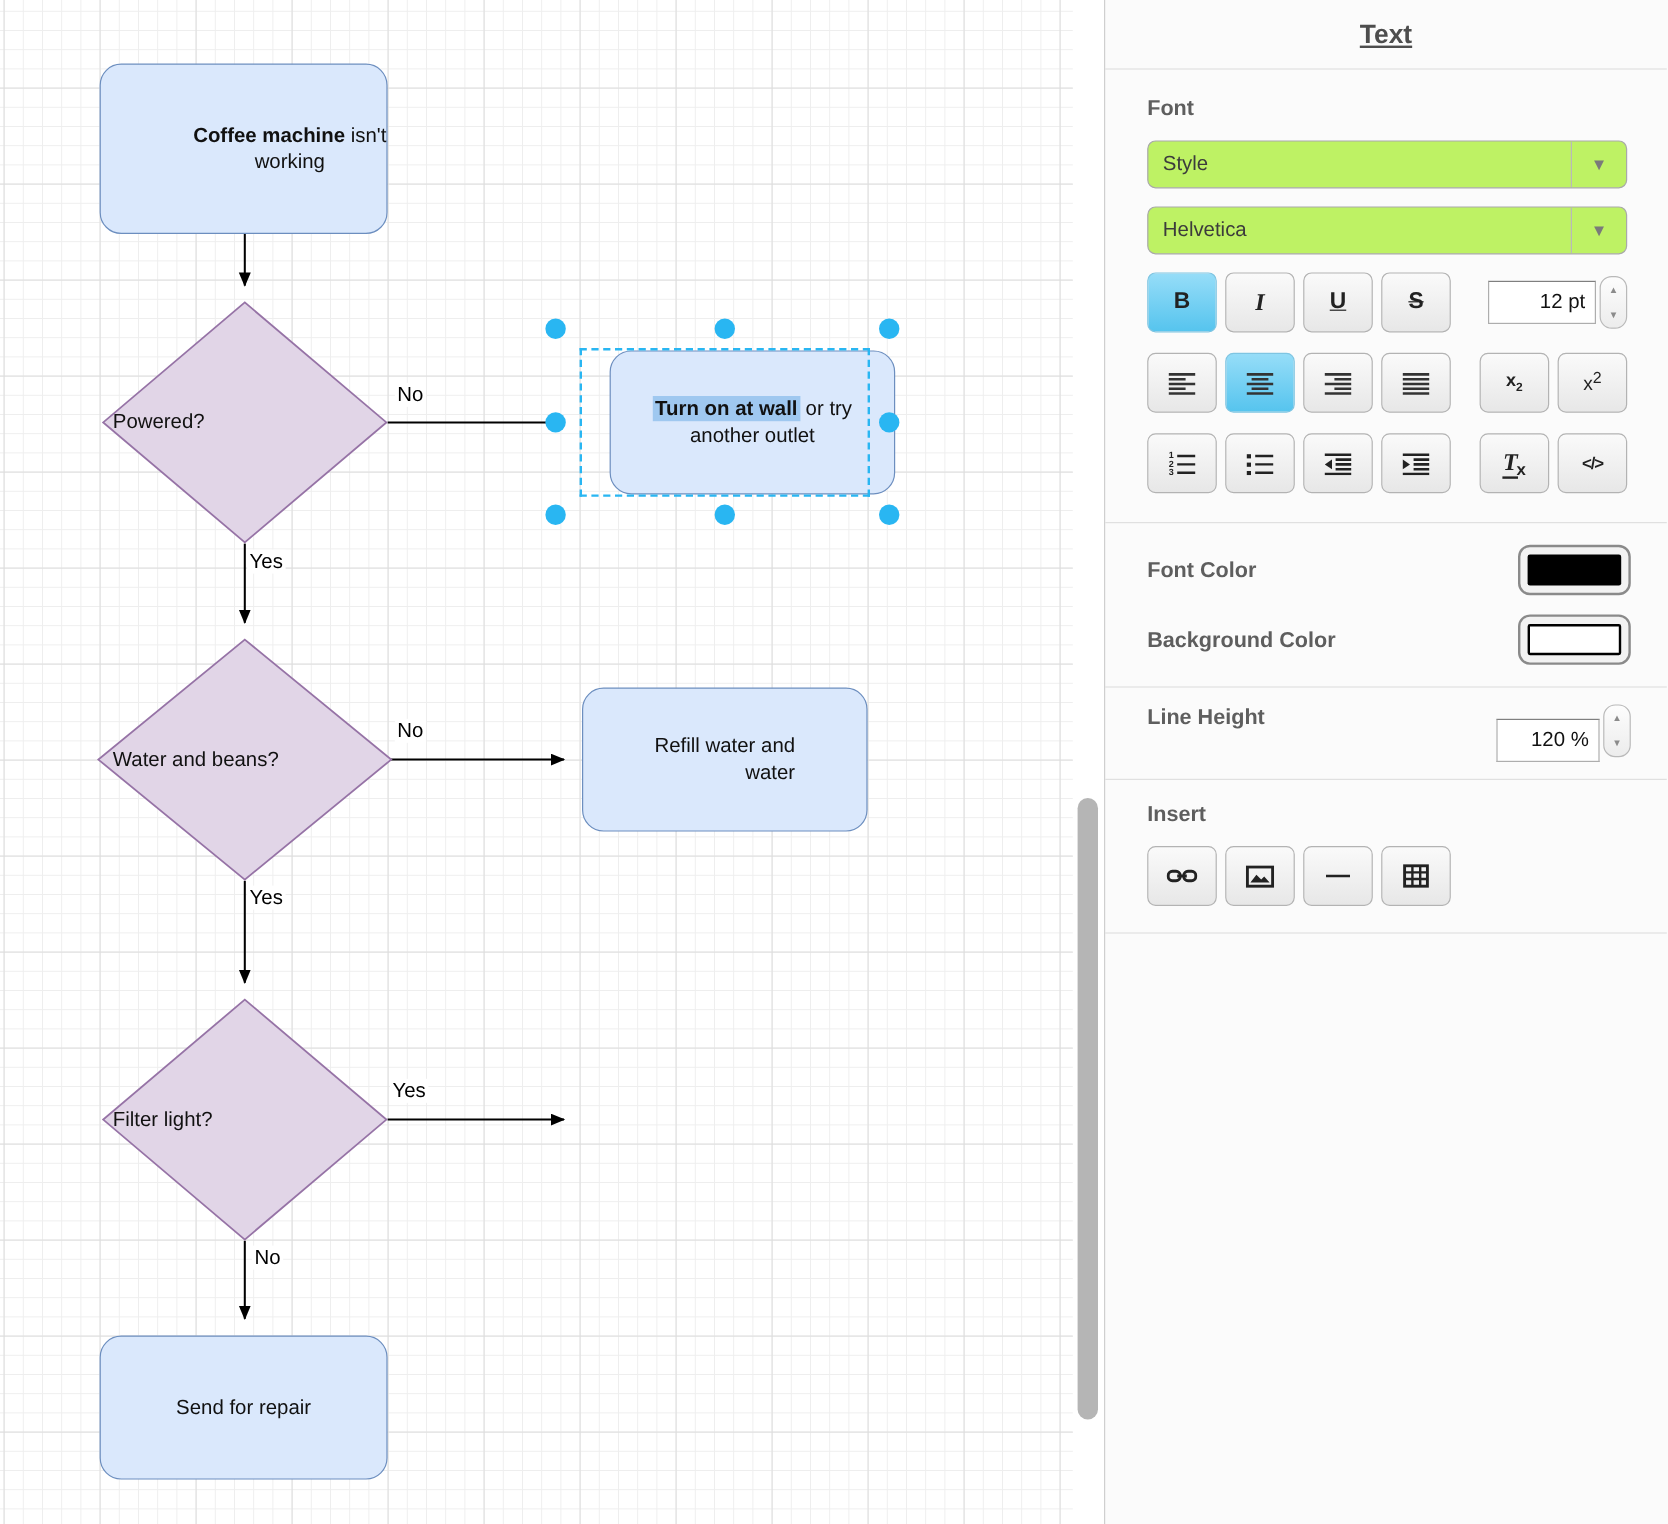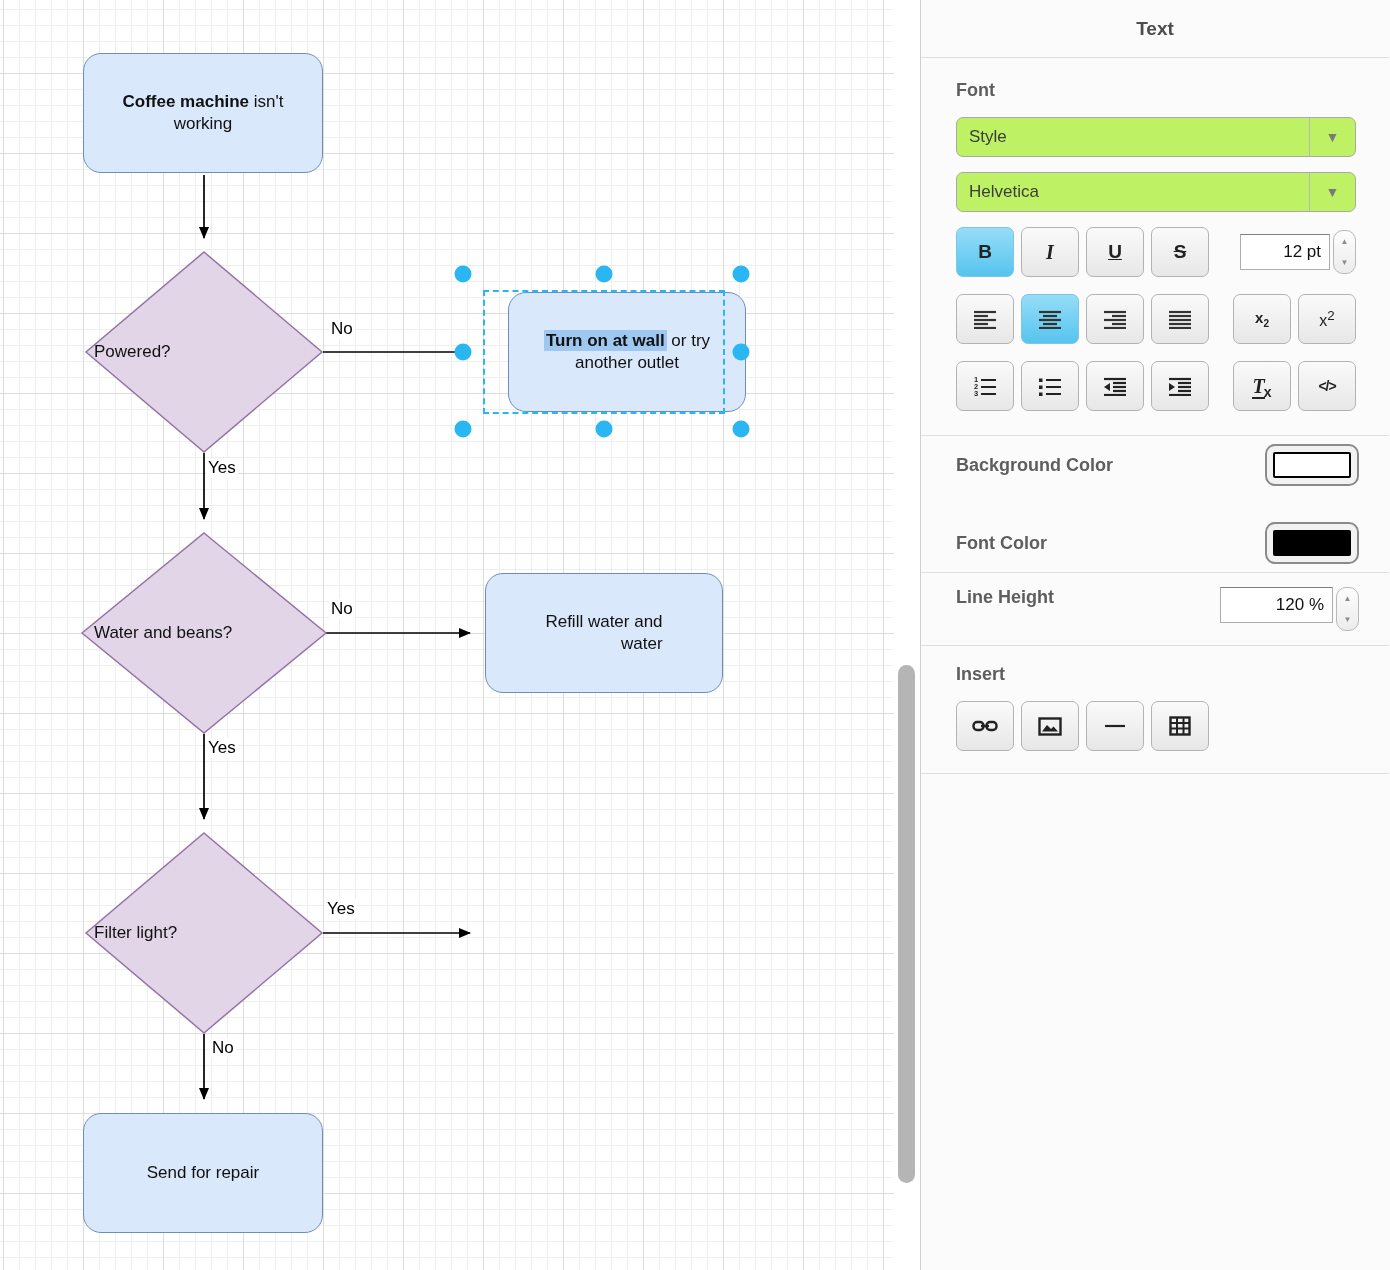--- a/index.html
+++ b/index.html
@@ -50,21 +50,21 @@
     position:absolute;left:898px;top:665px;width:17px;height:518px;
     background:#b5b5b5;border-radius:9px;
   }
   
   .panel{
     width:469px;flex:0 0 auto;background:#fbfbfb;border-left:1px solid #cfcfcf;
     box-sizing:border-box;color:#333;
   }
   .panel-header{
     height:57px;border-bottom:1px solid #e0e0e0;display:flex;align-items:center;justify-content:center;
-    font-size:19px;font-weight:bold;color:#4d4d4d;
+    font-size:22px;font-weight:bold;color:#4d4d4d;text-decoration:underline;
   }
   .section{padding:22px 33px 18px 35px;}
   .sec-label{font-size:18px;font-weight:bold;color:#5e5e5e;margin-bottom:16px;}
   .select{
     height:38px;border:1px solid #a9a9a9;border-radius:7px;background:#bef264;
     display:flex;align-items:center;margin-bottom:15px;overflow:hidden;
   }
   .select .value{flex:1;padding-left:12px;font-size:17px;color:#3c3c3c;}
   .select .dd{
     width:45px;height:100%;border-left:1px solid #b9b9b9;display:flex;
@@ -139,21 +139,21 @@
       <line x1="204" y1="1034" x2="204" y2="1099" marker-end="url(#arrow)"></line>
     </g>
 
     <g fill="#e1d5e7" stroke="#9673a6" stroke-width="1.5">
       <polygon points="204,252 322,352 204,452 86,352"></polygon>
       <polygon points="204,533 326,633 204,733 82,633"></polygon>
       <polygon points="204,833 322,933 204,1033 86,933"></polygon>
     </g>
   </svg>
 
-  <div class="node" style="left:83px;top:53px;width:240px;height:120px;">
+  <div class="node" style="left:83px;top:53px;width:240px;height:142px;justify-content:flex-end;">
     <div>
       <b>Coffee machine</b><span> isn't</span><br>
       <span>working</span>
     </div>
   </div>
 
   <div class="node" style="left:508px;top:292px;width:238px;height:120px;">
     <div>
       <span class="hl"><b>Turn on at wall</b></span><span> or try</span><br>
       <span>another outlet</span>
@@ -342,38 +342,38 @@
         <span><span class="tx-t">T</span><span class="tx-x">x</span></span>
       </div>
       <div class="btn codebtn" style="margin-right:0;">
         <span>&lt;/&gt;</span>
       </div>
     </div>
   </div>
 
   <div class="divider"></div>
 
+  <div class="color-row" style="padding-top:18px;">
+    <div class="sec-label">Font Color</div>
+    <div class="swatch">
+      <div class="inner" style="background: rgb(0, 0, 0);"></div>
+    </div>
+  </div>
   <div class="color-row" style="padding-bottom:18px;">
     <div class="sec-label">Background Color</div>
     <div class="swatch">
       <div class="inner bordered" style="background: rgb(255, 255, 255);"></div>
     </div>
   </div>
-  <div class="color-row" style="padding-top:18px;">
-    <div class="sec-label">Font Color</div>
-    <div class="swatch">
-      <div class="inner" style="background: rgb(0, 0, 0);"></div>
-    </div>
-  </div>
 
   <div class="divider"></div>
 
   <div class="lh-row">
     <div class="sec-label">Line Height</div>
-    <div class="push numfield" style="width:113px;">120 %</div>
+    <div class="push numfield" style="width:86px;margin-top:12px;">120 %</div>
     <div class="spinner">
       <div>▲</div>
       <div>▼</div>
     </div>
   </div>
 
   <div class="divider"></div>
 
   <div class="section" style="padding-top:18px;">
     <div class="sec-label">Insert</div>

